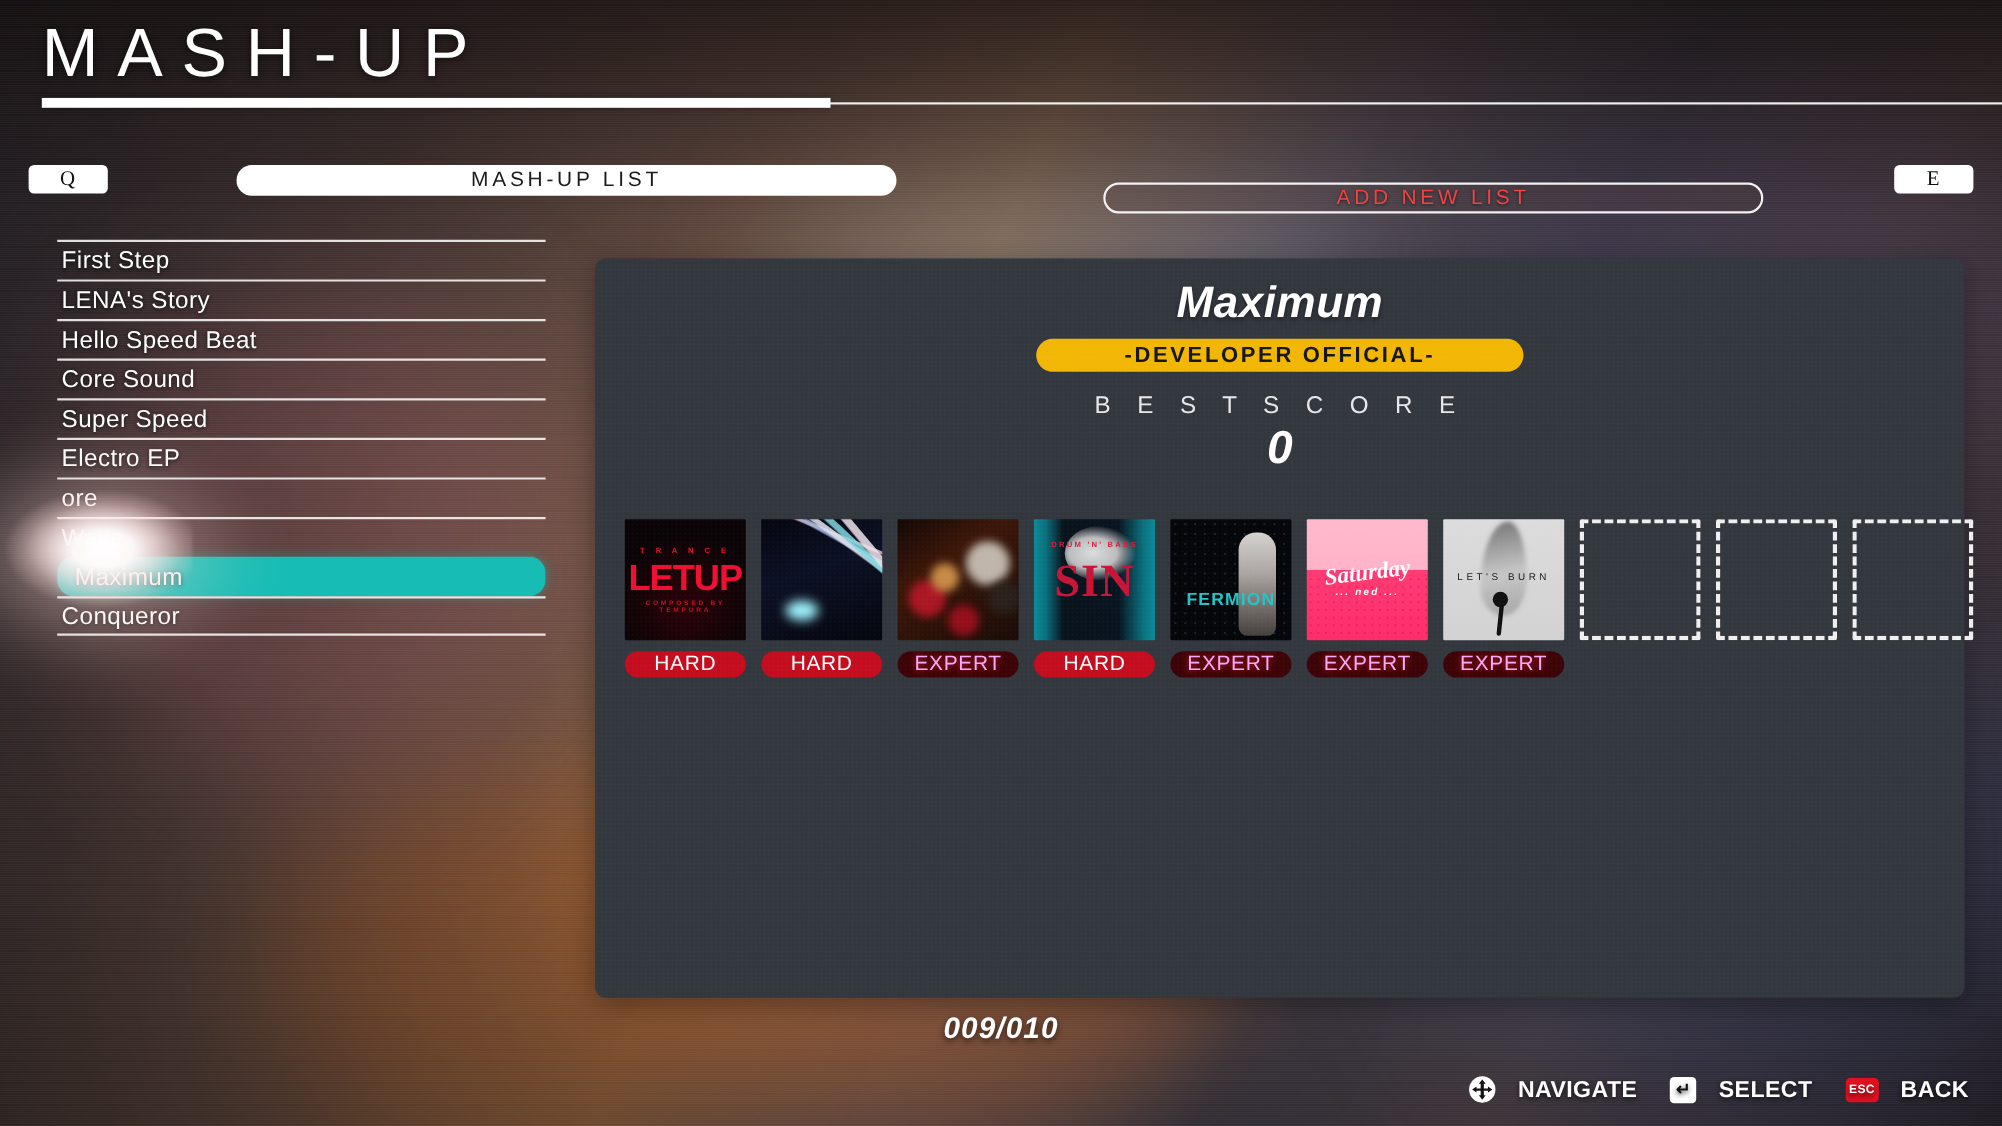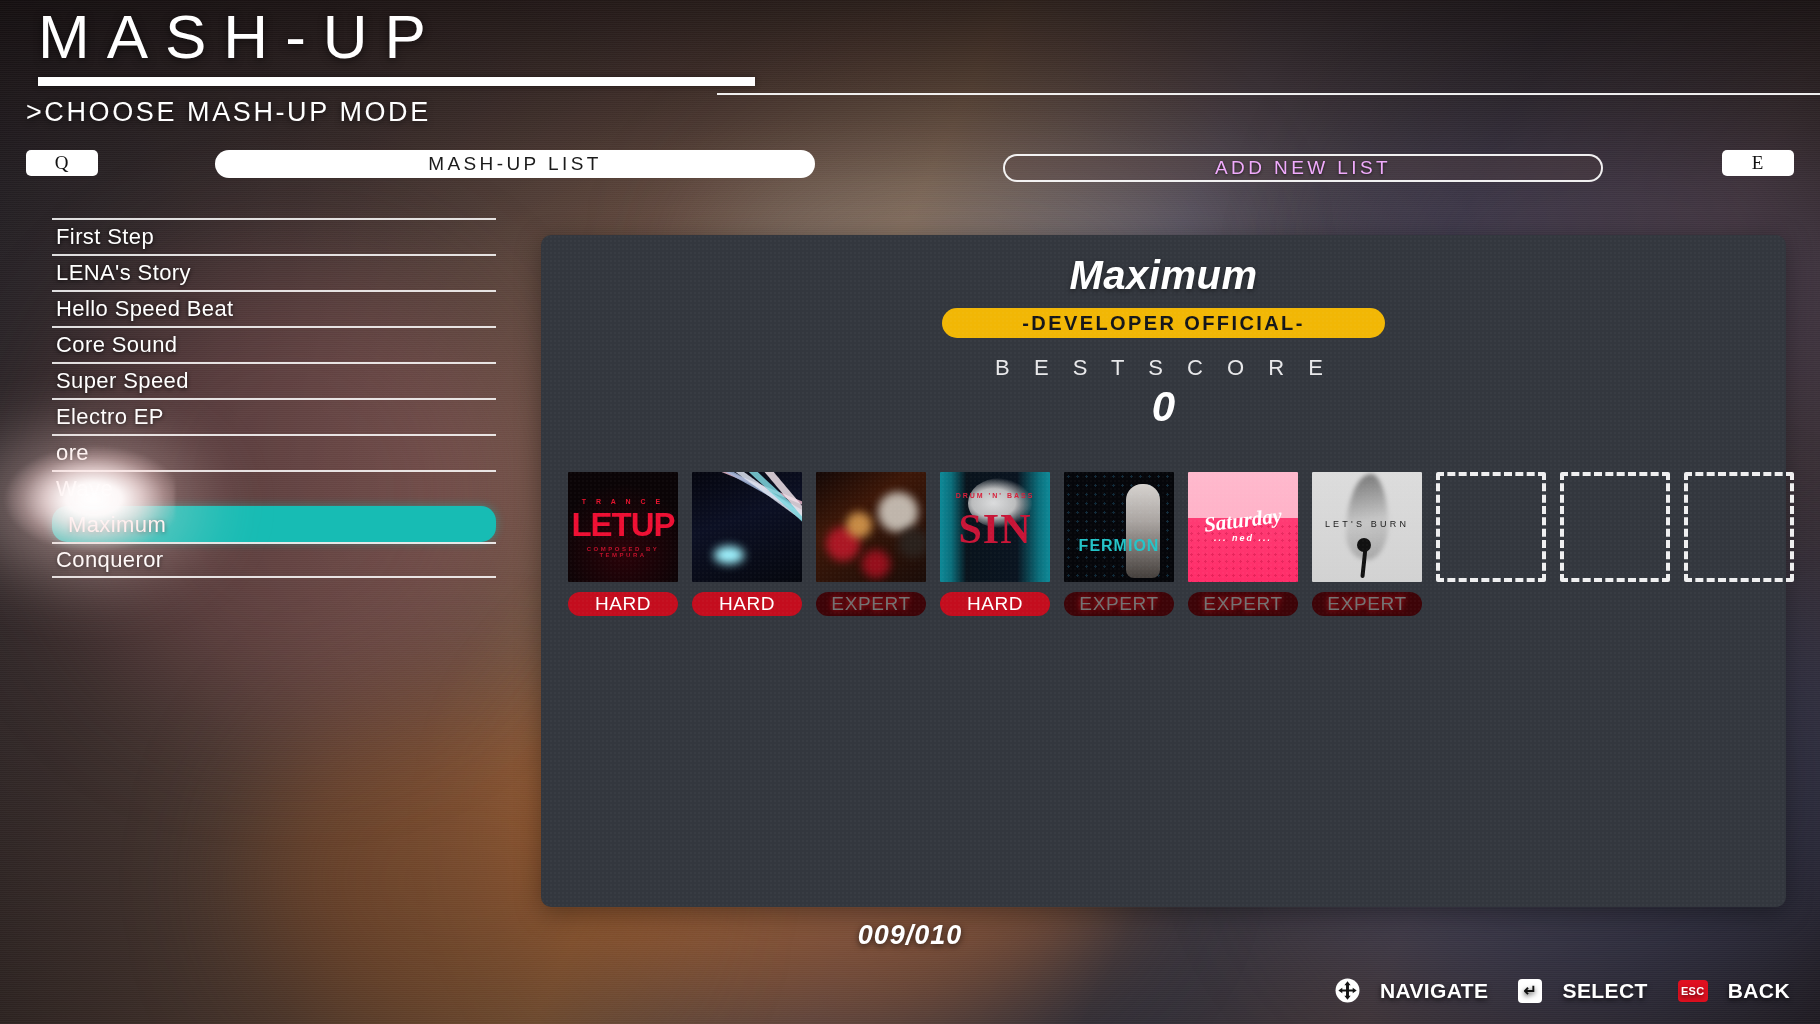--- a/index.html
+++ b/index.html
@@ -26,21 +26,21 @@
   .bg-dark-top {
     background:linear-gradient(180deg, rgba(30,20,20,.78) 0%, rgba(40,28,28,.55) 8%,
                rgba(45,32,32,.15) 18%, rgba(0,0,0,0) 26%);
   }
   .bg-noise { opacity:.06;
     background-image:repeating-linear-gradient(0deg, rgba(255,255,255,.5) 0 1px, transparent 1px 2px);
   }
 
   
   .header { position:absolute; left:0; top:0; width:100%; z-index:5; }
-  .title-row { padding:4px 0 0 38px; }
+  .title-row { padding:16px 0 0 38px; }
   .big-title {
     color:#fff; font-size:62px; font-weight:400; letter-spacing:17px;
     line-height:1.08; text-shadow:0 2px 8px rgba(0,0,0,.55);
     font-family:"Liberation Sans", sans-serif;
   }
   .title-rule {
     margin-top:6px; height:9px; width:717px; background:#ffffff;
     box-shadow:0 0 6px rgba(0,0,0,.35);
   }
   .title-rule-thin {
@@ -60,22 +60,22 @@
     letter-spacing:1px; font-family:"Liberation Serif", serif;
   }
   .key-q { left:26px; top:0; }
   .key-e { right:26px; top:0; }
   .tab {
     position:absolute; height:28px; border-radius:16px;
     display:flex; align-items:center; justify-content:center;
     font-size:19px; letter-spacing:3.4px;
   }
   .tab-active { left:215px; top:0; width:600px; background:#fff; color:#1b1b1b; }
-  .tab-idle   { left:1003px; top:4px; width:600px; background:rgba(90,70,70,.28);
-                border:2px solid rgba(255,255,255,.93); color:#f0abfc;
+  .tab-idle   { left:1003px; top:16px; width:600px; background:rgba(90,70,70,.28);
+                border:2px solid rgba(255,255,255,.93); color:#ef4444;
                 text-shadow:0 1px 3px rgba(0,0,0,.6); }
 
   
   .list { position:absolute; left:52px; top:218px; width:444px; z-index:5; }
   .list-item {
     position:relative; height:36px; display:flex; align-items:center;
     border-top:2px solid rgba(255,255,255,.85);
     color:#fff; font-size:22px; padding-left:4px; letter-spacing:.4px;
     text-shadow:0 1px 4px rgba(0,0,0,.75);
   }
@@ -148,21 +148,21 @@
     width:110px; height:110px;
     border:4px dashed rgba(255,255,255,.92); border-radius:2px;
     background:transparent;
   }
   .diff {
     margin-top:10px; height:24px; border-radius:13px;
     display:flex; align-items:center; justify-content:center;
     font-size:19px; font-weight:400; letter-spacing:.6px;
   }
   .diff-hard   { background:#c40d1e; color:#ffffff; }
-  .diff-expert { background:#3d0408; color:#737373; text-shadow:0 0 6px rgba(255,30,40,.8); }
+  .diff-expert { background:#3d0408; color:#f0abfc; text-shadow:0 0 6px rgba(255,30,40,.8); }
 
   
   .a1 { background:radial-gradient(circle at 50% 72%, #2a0208 0%, #0a0406 70%); }
   .a1 .t1 { top:26px; font-size:7px; color:#e8142e; letter-spacing:4px; }
   .a1 .t2 { top:36px; font-size:33px; color:#ee0f33; letter-spacing:-1px;
             font-family:"Liberation Sans", sans-serif; }
   .a1 .t3 { top:74px; font-size:6px; color:#c0102a; letter-spacing:2.5px; }
 
   .a2 { background:linear-gradient(160deg,#05060f 0%, #0c1024 42%, #05070e 100%); }
   .a2 .s { position:absolute; border-radius:50%; filter:blur(.6px); }
@@ -232,21 +232,20 @@
   <div class="layer bg-vig"></div>
   <div class="layer bg-noise"></div>
 </div>
 
 <div class="header">
   <div class="title-row">
     <div class="big-title">MASH-UP</div>
     <div class="title-rule"></div>
   </div>
   <div class="title-rule-thin"></div>
-  <div class="subtitle">&gt;CHOOSE MASH-UP MODE</div>
 </div>
 
 <div class="tabbar">
   <div class="key-cap key-q">Q</div>
   <div class="tab tab-active">MASH-UP LIST</div>
   <div class="tab tab-idle">ADD NEW LIST</div>
   <div class="key-cap key-e">E</div>
 </div>
 
 <div class="list" id="mashup-list">

